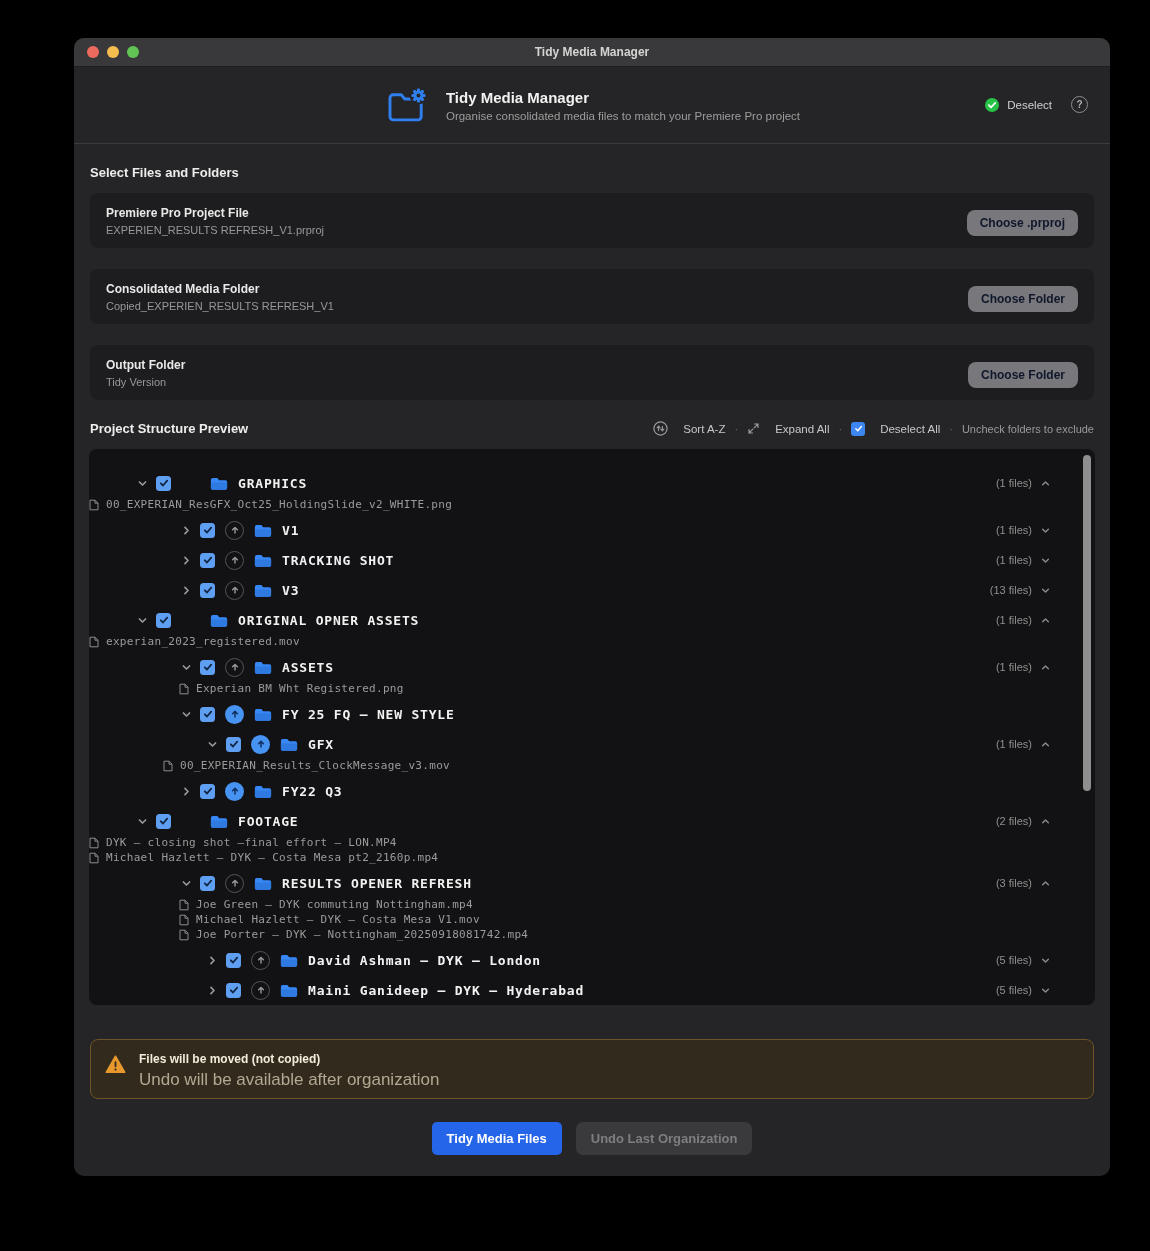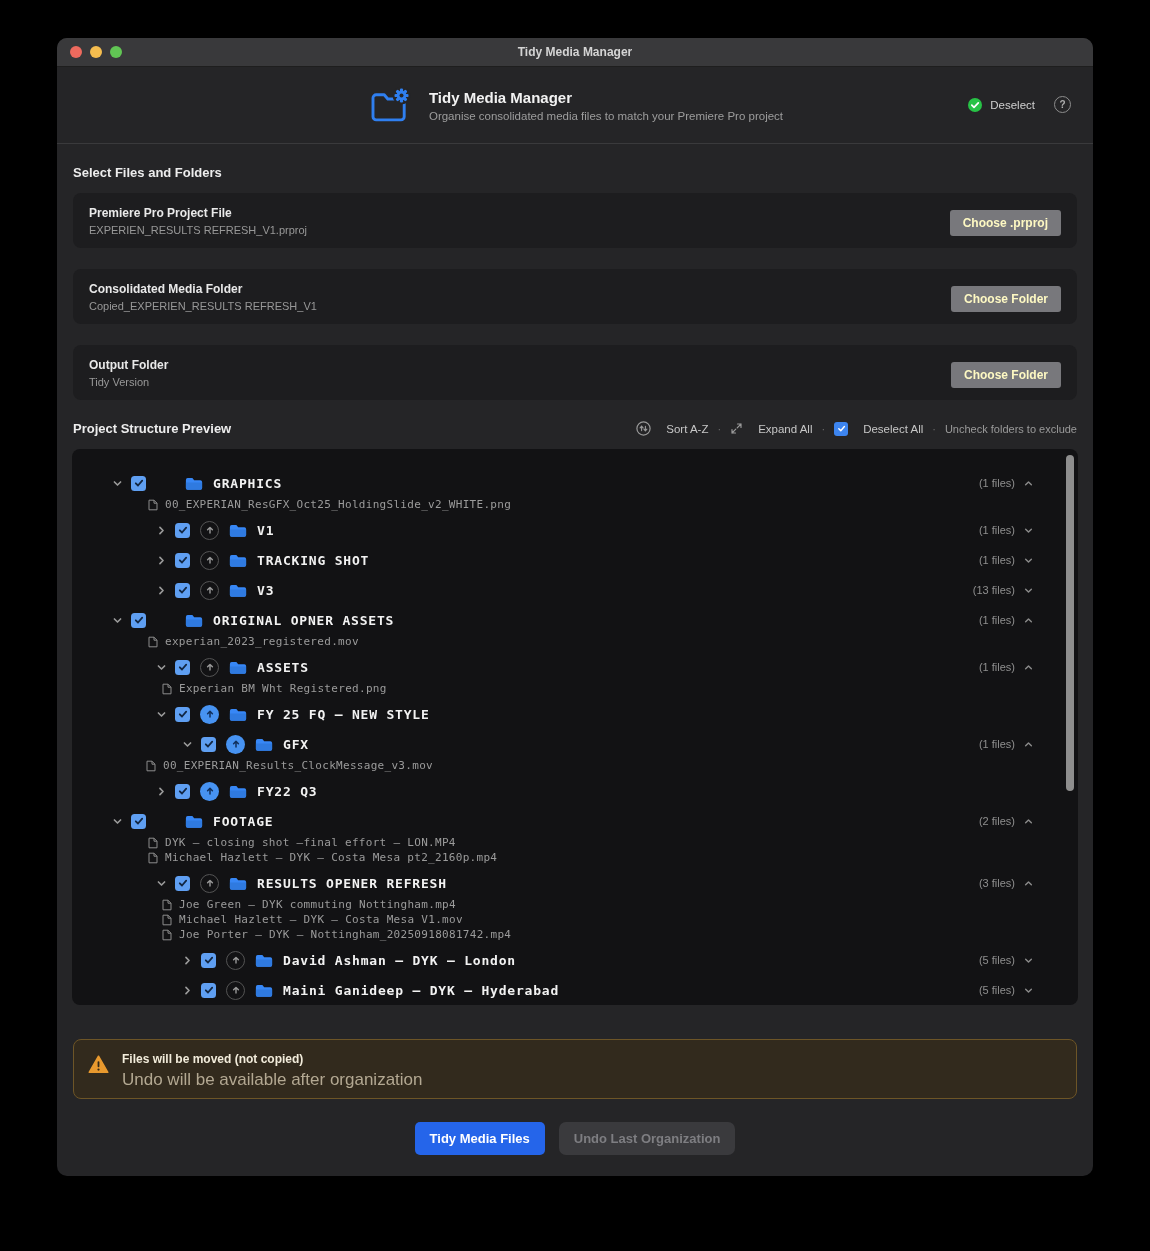--- a/index.html
+++ b/index.html
@@ -1,17 +1,17 @@
 <!DOCTYPE html>
 <html><head>
 <meta charset="utf-8">
 <style>
   html,body{margin:0;padding:0;background:#000;}
   body{width:1150px;height:1251px;position:relative;font-family:"Liberation Sans",sans-serif;-webkit-font-smoothing:antialiased;}
-  .window{position:absolute;left:57px;top:38px;width:1036px;height:1138px;background:#252527;border-radius:10px;overflow:hidden;}
+  .window{position:absolute;left:74px;top:38px;width:1036px;height:1138px;background:#252527;border-radius:10px;overflow:hidden;}
   
   .titlebar{height:28px;background:#39393b;border-bottom:1px solid #1e1e1e;display:flex;align-items:center;justify-content:center;position:relative;}
   .lights{position:absolute;left:13px;top:8px;display:flex;gap:8px;}
   .light{width:12px;height:12px;border-radius:50%;}
   .light.red{background:#ed6a5e;}
   .light.yellow{background:#f5bd4f;}
   .light.green{background:#61c554;}
   .titlebar-title{font-size:12px;font-weight:bold;color:#d4d4d4;}
   
   .app-header{height:76px;display:flex;align-items:center;justify-content:center;position:relative;border-bottom:1px solid #3a3a3c;}
@@ -19,38 +19,38 @@
   .header-title{font-size:15px;font-weight:bold;color:#f2f2f2;}
   .header-subtitle{font-size:11.5px;color:#9d9d9d;margin-top:4px;}
   .license{position:absolute;right:58px;top:30px;display:flex;align-items:center;gap:7px;}
   .license-label{font-size:11.5px;color:#cfcfcf;}
   .help-circle{position:absolute;right:22px;top:29px;width:15px;height:15px;border:1.5px solid #8d8d8d;border-radius:50%;display:flex;align-items:center;justify-content:center;font-size:10px;font-weight:bold;color:#aeaeae;}
   
   .section-heading{margin:21px 16px 13px;font-size:13px;font-weight:bold;color:#ededed;}
   .card{margin:0 16px 21px;background:#1d1d1f;border-radius:8px;padding:12px 16px;height:31px;display:flex;align-items:flex-end;justify-content:space-between;}
   .card-title{font-size:12px;font-weight:bold;color:#e9e9e9;margin-bottom:4px;}
   .card-value{font-size:11px;color:#989898;}
-  .choose-btn{background:#78787c;color:#fef9c3;font-size:12px;font-weight:600;border:none;border-radius:3px;padding:6px 13px;font-family:"Liberation Sans",sans-serif;}
+  .choose-btn{background:#78787c;color:#0f172a;font-size:12px;font-weight:600;border:none;border-radius:8px;padding:6px 13px;font-family:"Liberation Sans",sans-serif;}
   
   .preview-header{display:flex;justify-content:space-between;align-items:flex-start;margin:21px 16px 13px;}
   .toolbar{display:flex;align-items:center;gap:9px;}
   .tool{display:flex;align-items:center;gap:15px;font-size:11.5px;color:#c7c7c7;}
   .tb-dot{color:#6c6c6c;font-size:11px;}
   .tb-hint{font-size:11px;color:#9a9a9a;}
   .mini-cb{width:14px;height:14px;background:#3d85f0;border-radius:3px;display:flex;align-items:center;justify-content:center;}
   
   .tree-panel{margin:0 15px;height:556px;background:#121214;border-radius:8px;position:relative;overflow:hidden;}
   .tree-scroll{position:absolute;left:0;right:0;top:0;bottom:0;padding-top:16px;overflow:hidden;}
   .scrollthumb{position:absolute;right:4px;top:6px;width:8px;height:336px;background:#8e8e8e;border-radius:4px;}
-  .trow{display:flex;align-items:center;height:24px;margin:6px 44px 2px 6px;}
+  .trow{display:flex;align-items:center;height:24px;margin:6px 44px 2px 14px;}
   .trow.lvl0{padding-left:33px;}
   .trow.lvl1{padding-left:77px;}
   .trow.lvl2{padding-left:103px;}
   .frow{display:flex;align-items:center;height:15px;}
-  .frow.lvl0{padding-left:76px;}
+  .frow.lvl0{}
   .frow.lvl1{padding-left:90px;}
   .frow.lvl2{padding-left:74px;}
   .chev{width:12px;height:12px;margin-right:8px;display:flex;align-items:center;justify-content:center;}
   .cb{width:15px;height:15px;border-radius:3.5px;background:#5f9ff2;display:flex;align-items:center;justify-content:center;margin-right:10px;flex:0 0 auto;}
   .arrow-slot{width:19px;height:19px;margin-right:10px;border-radius:50%;display:flex;align-items:center;justify-content:center;flex:0 0 auto;box-sizing:border-box;}
   .arrow-gray{border:1.5px solid #545454;}
   .arrow-blue{background:#4793f2;}
   .folder-ic{margin-right:10px;display:flex;flex:0 0 auto;}
   .flabel{font-family:"DejaVu Sans Mono",monospace;font-size:13px;font-weight:bold;color:#f2f2f2;letter-spacing:0.8px;white-space:pre;}
   .flex1{flex:1;}

